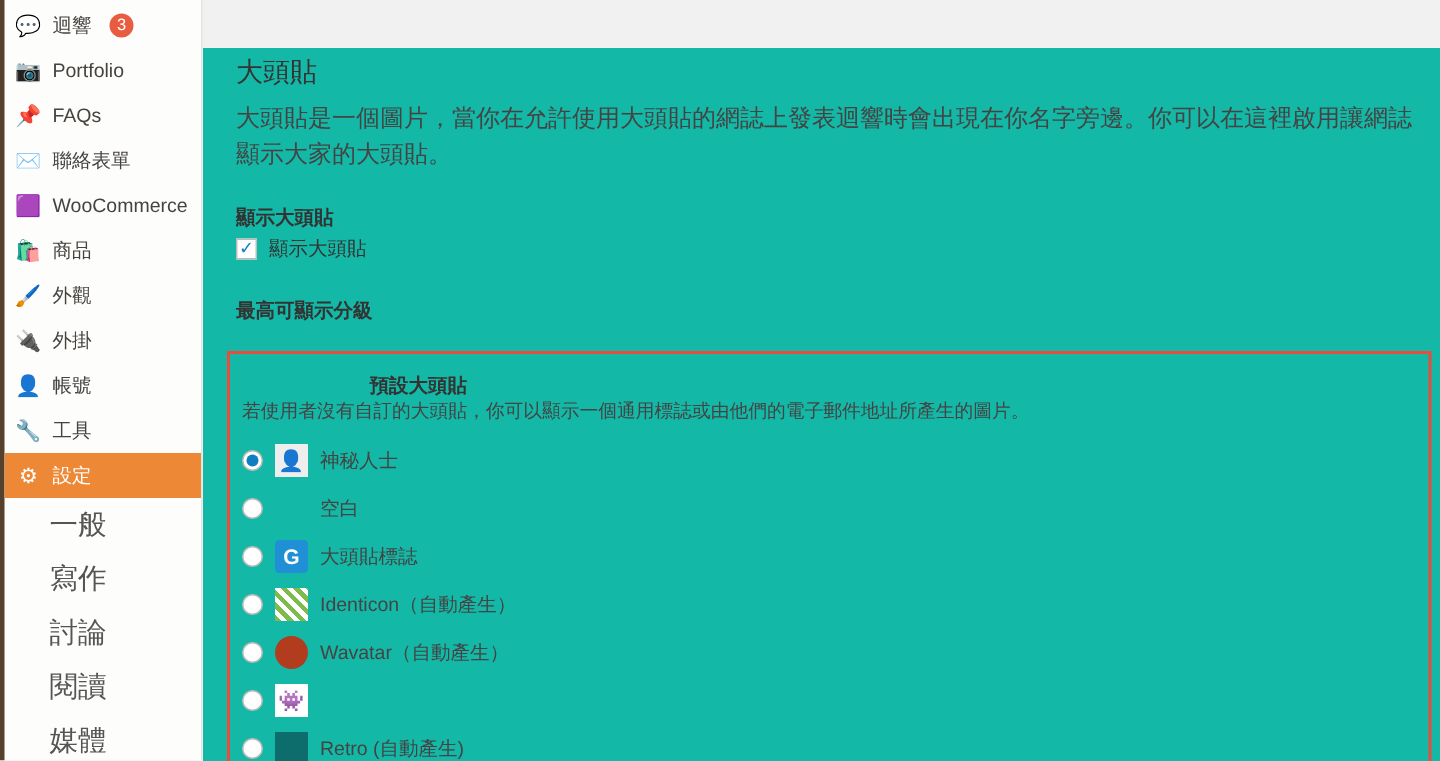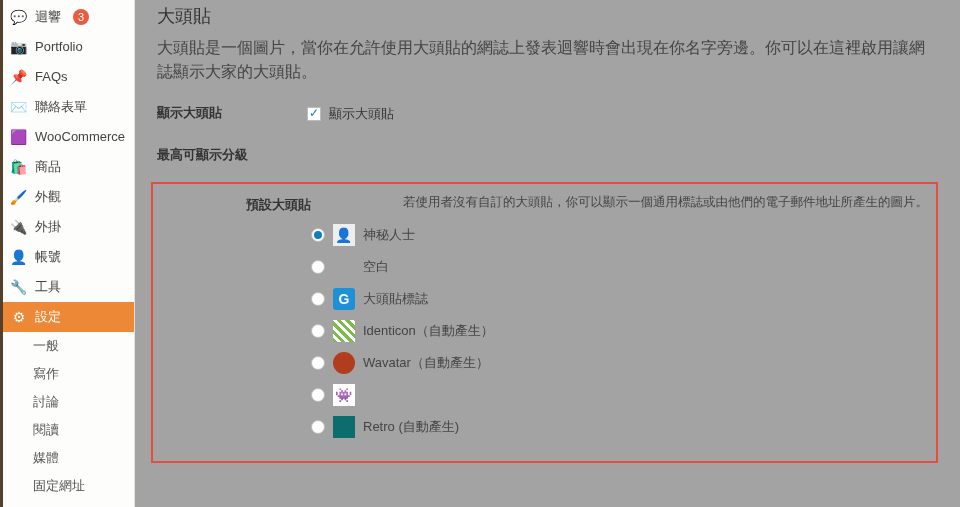--- a/index.html
+++ b/index.html
@@ -51,42 +51,43 @@
     right:-8px; top:50%;
     transform:translateY(-50%);
     border:8px solid transparent;
     border-left-color:#ed8936;
   }
   .submenu { padding-left: 10px; }
   .submenu-item {
     padding: 5px 8px 5px 20px;
     color:#555;
     cursor:pointer;
-    font-size:13px;
+    font-size:19px;
   }
   .badge {
     background:#e85c41;
     color:#fff;
     border-radius:50%;
     width:16px;height:16px;
     display:inline-flex;align-items:center;justify-content:center;
     font-size:11px;
     margin-left:4px;
   }
 
   
   .main {
     flex:1;
-    background:#a3a3a3;
-    padding: 4px 28px 20px 22px;
+    background:#14b8a6;
+    padding: 4px 12px 20px 22px;
     overflow:auto;
+    margin-top:32px;
   }
   h2 { font-size:18px; font-weight:500; color:#333; margin-bottom:8px; }
   .desc { font-size:16px; color:#444; margin-bottom:18px; line-height:1.5; }
-  .form-row { display:flex; margin-bottom:18px; align-items:flex-start; }
+  .form-row { display:flex; margin-bottom:18px; align-items:flex-start;flex-direction:column; }
   .form-row .th { width:150px; font-weight:600; font-size:13px; color:#333; padding-top:2px; flex-shrink:0; }
   .form-row .td { flex:1; font-size:13px; }
   .check-line, .radio-line {
     display:flex; align-items:center; gap:8px;
     padding:3px 0;
     color:#333;
   }
   .checkbox, .radio {
     width:14px;height:14px;
     border:1px solid #bbb;

